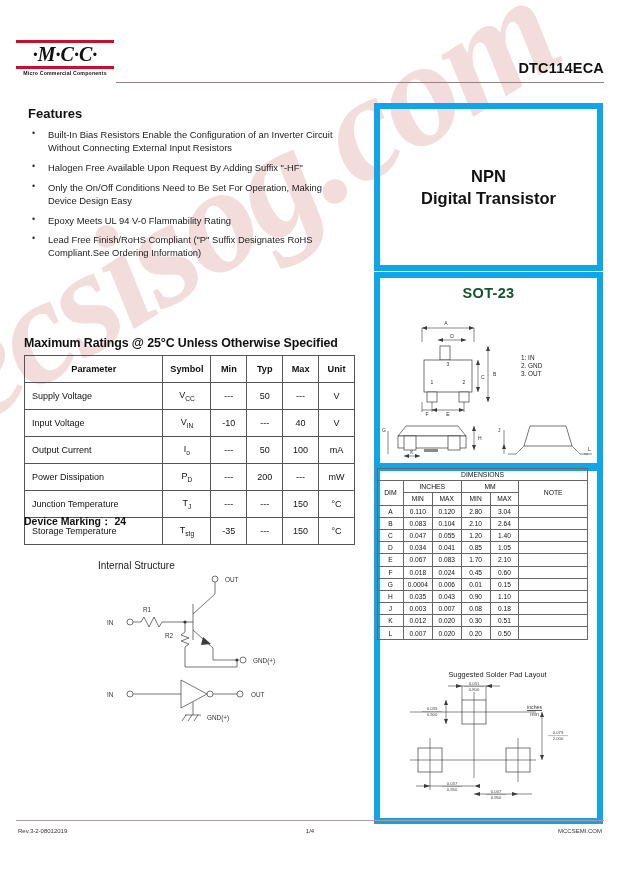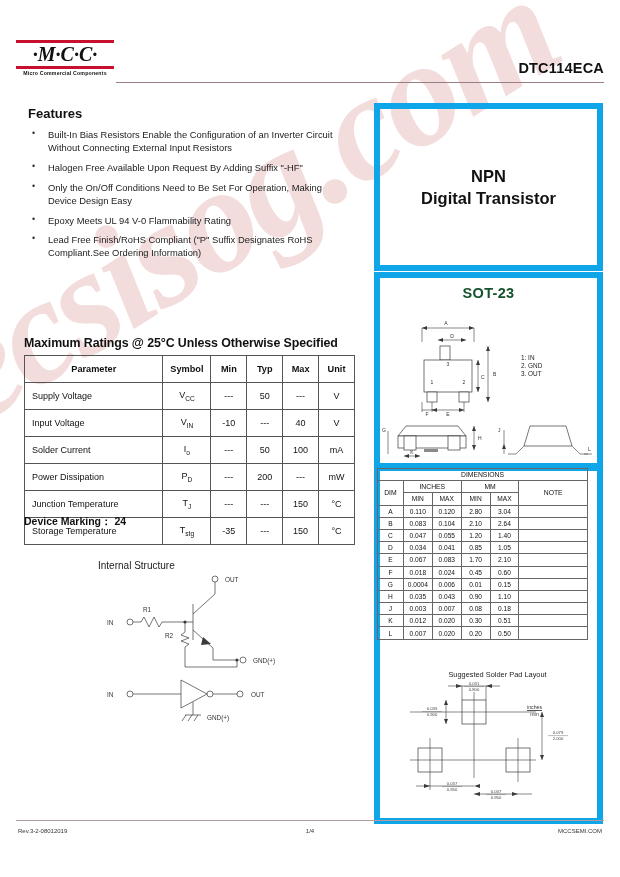--- a/index.html
+++ b/index.html
@@ -221,21 +221,21 @@
           </tr>
           <tr>
             <td class="param">Input Voltage</td>
             <td>V<sub>IN</sub></td>
             <td>-10</td>
             <td>---</td>
             <td>40</td>
             <td>V</td>
           </tr>
           <tr>
-            <td class="param">Solder Current</td>
+            <td class="param">Output Current</td>
             <td>I<sub>o</sub></td>
             <td>---</td>
             <td>50</td>
             <td>100</td>
             <td>mA</td>
           </tr>
           <tr>
             <td class="param">Power Dissipation</td>
             <td>P<sub>D</sub></td>
             <td>---</td>

